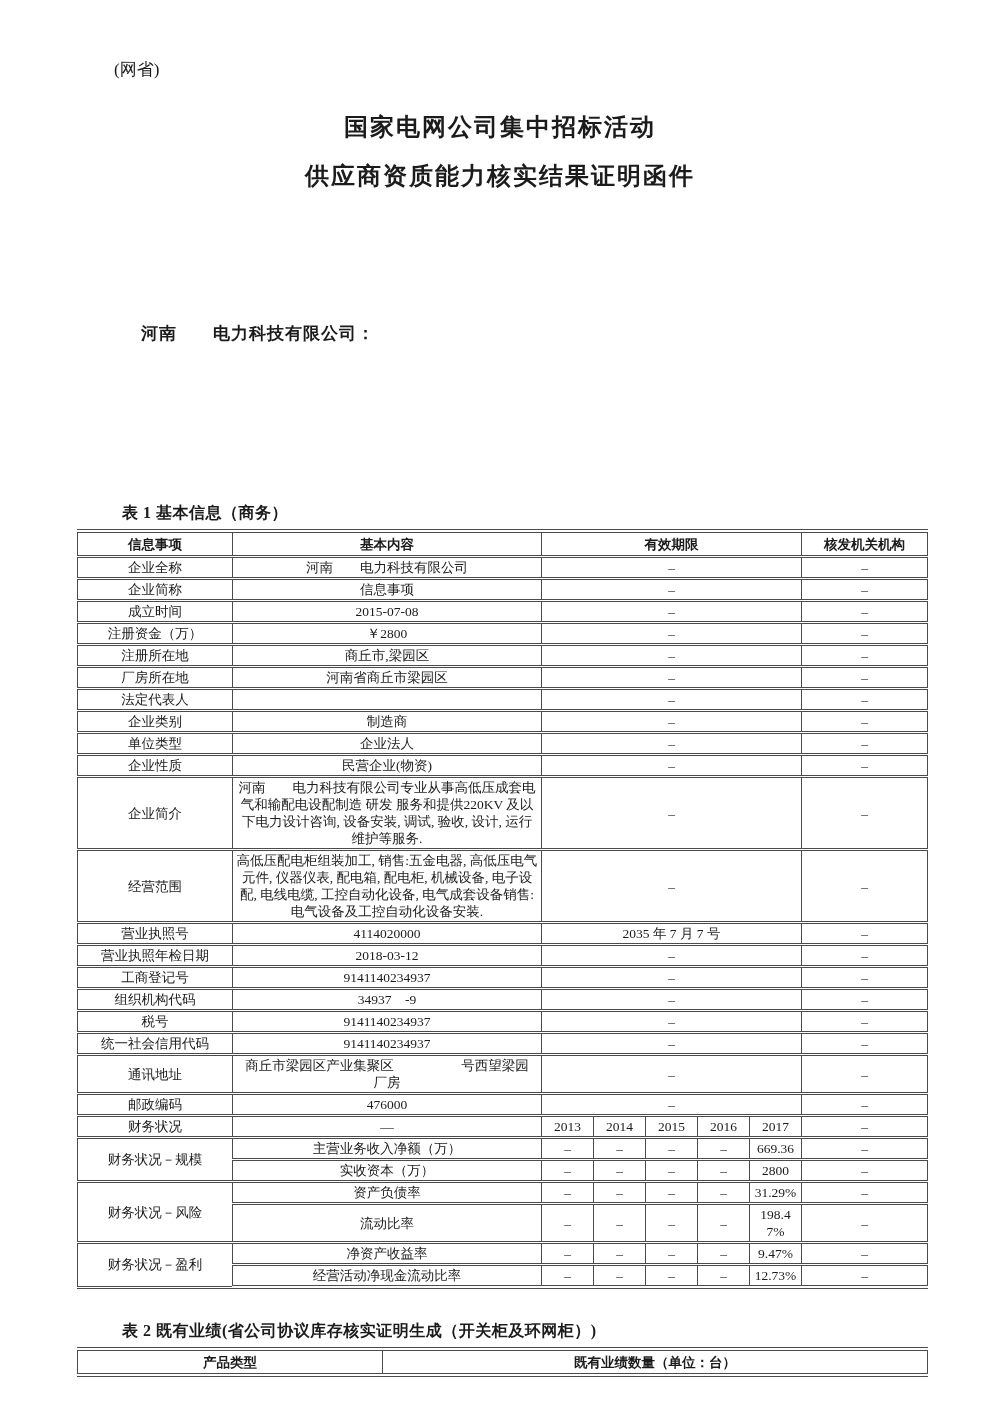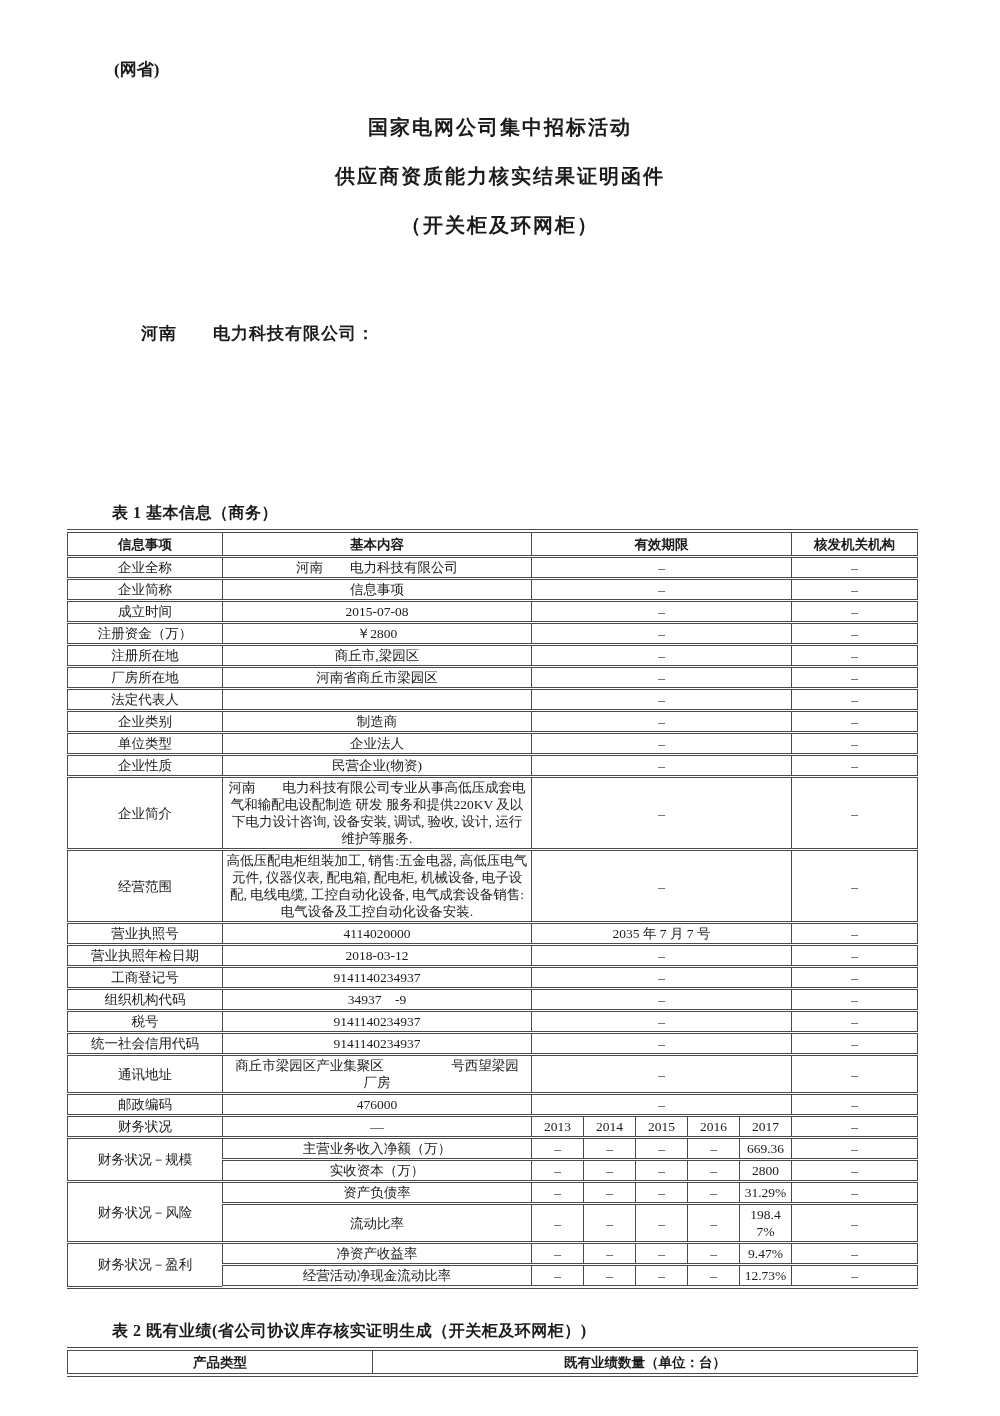--- a/index.html
+++ b/index.html
@@ -6,42 +6,42 @@
   .page {
     position:relative;
     width:1000px; height:1416px;
     background:#ffffff;
     color:#1b1b1b;
     font-family:"Liberation Serif","DejaVu Serif",serif;
     overflow:hidden;
   }
   .corner {
     position:absolute; left:114px; top:58px;
-    font-size:17px; font-weight:bold;
+    font-size:17px; font-weight:normal;
   }
   .title-block {
     position:absolute; top:103px; left:0; right:0;
     text-align:center; font-weight:bold;
-    font-size:20px; line-height:49px;
+    font-size:24px; line-height:49px;
     letter-spacing:2px;
   }
   .addressee {
     position:absolute; left:118px; top:322px;
     font-size:17px; font-weight:bold;
     letter-spacing:1px;
     margin-left:23px;
   }
   .body-par {
     position:absolute; left:118px; top:382px; width:772px;
     font-size:16.5px; line-height:41px;
     text-indent:34px;
     white-space:pre-line;
     text-align:justify;
   }
-  .tables { position:absolute; left:67px; top:503px; width:850px; }
+  .tables { position:absolute; left:77px; top:503px; width:850px; }
   .tbl-title {
     font-size:16px; font-weight:bold;
     padding-left:45px; margin:0 0 5px 0;
     letter-spacing:0.5px;
   }
   table.doc {
     border-collapse:collapse; width:850px; table-layout:fixed;
   }
   table.doc td {
     border:1px solid #4b4b4b;
@@ -70,21 +70,20 @@
 </head>
 <body>
 
 <div class="page">
 
   <div class="corner">(网省)</div>
 
   <div class="title-block">
     <div>国家电网公司集中招标活动</div>
     <div>供应商资质能力核实结果证明函件</div>
-    <div>（开关柜及环网柜）</div>
   </div>
 
   <div class="addressee">河南　　电力科技有限公司：</div>
 
 
   <div class="tables">
 
     <div class="tbl-title">表 1  基本信息（商务）</div>
 
     <table class="doc t1">

